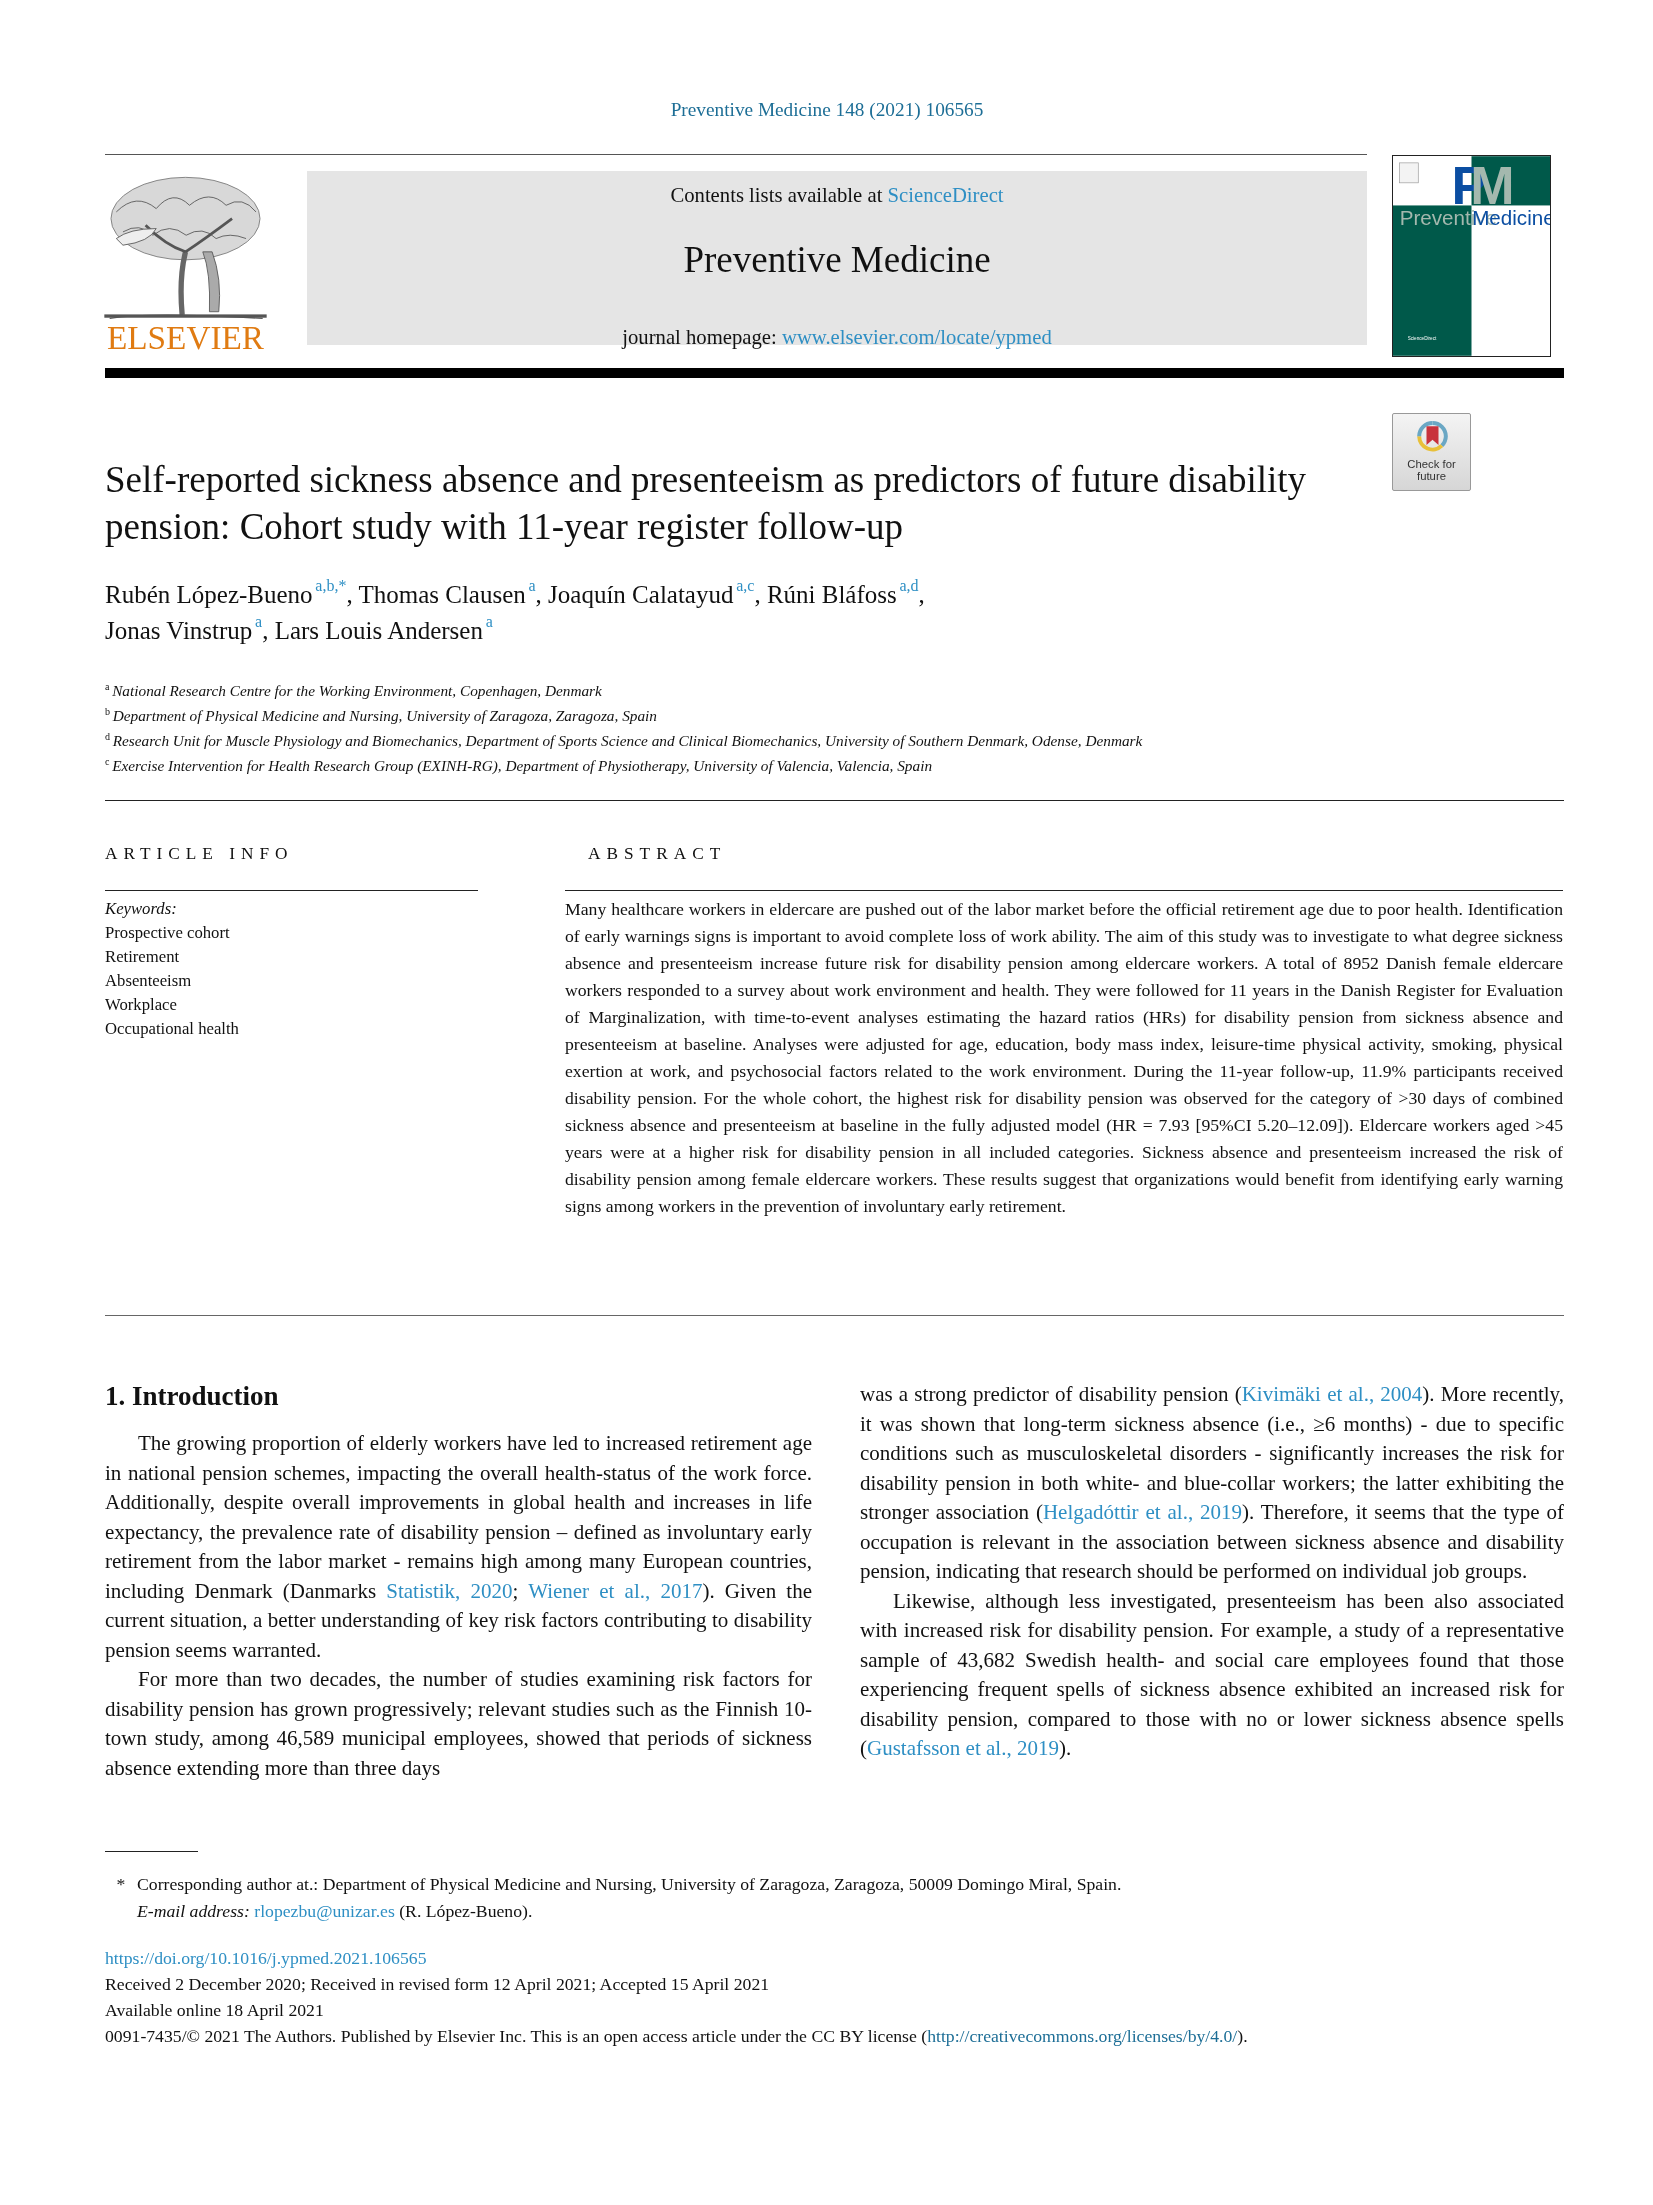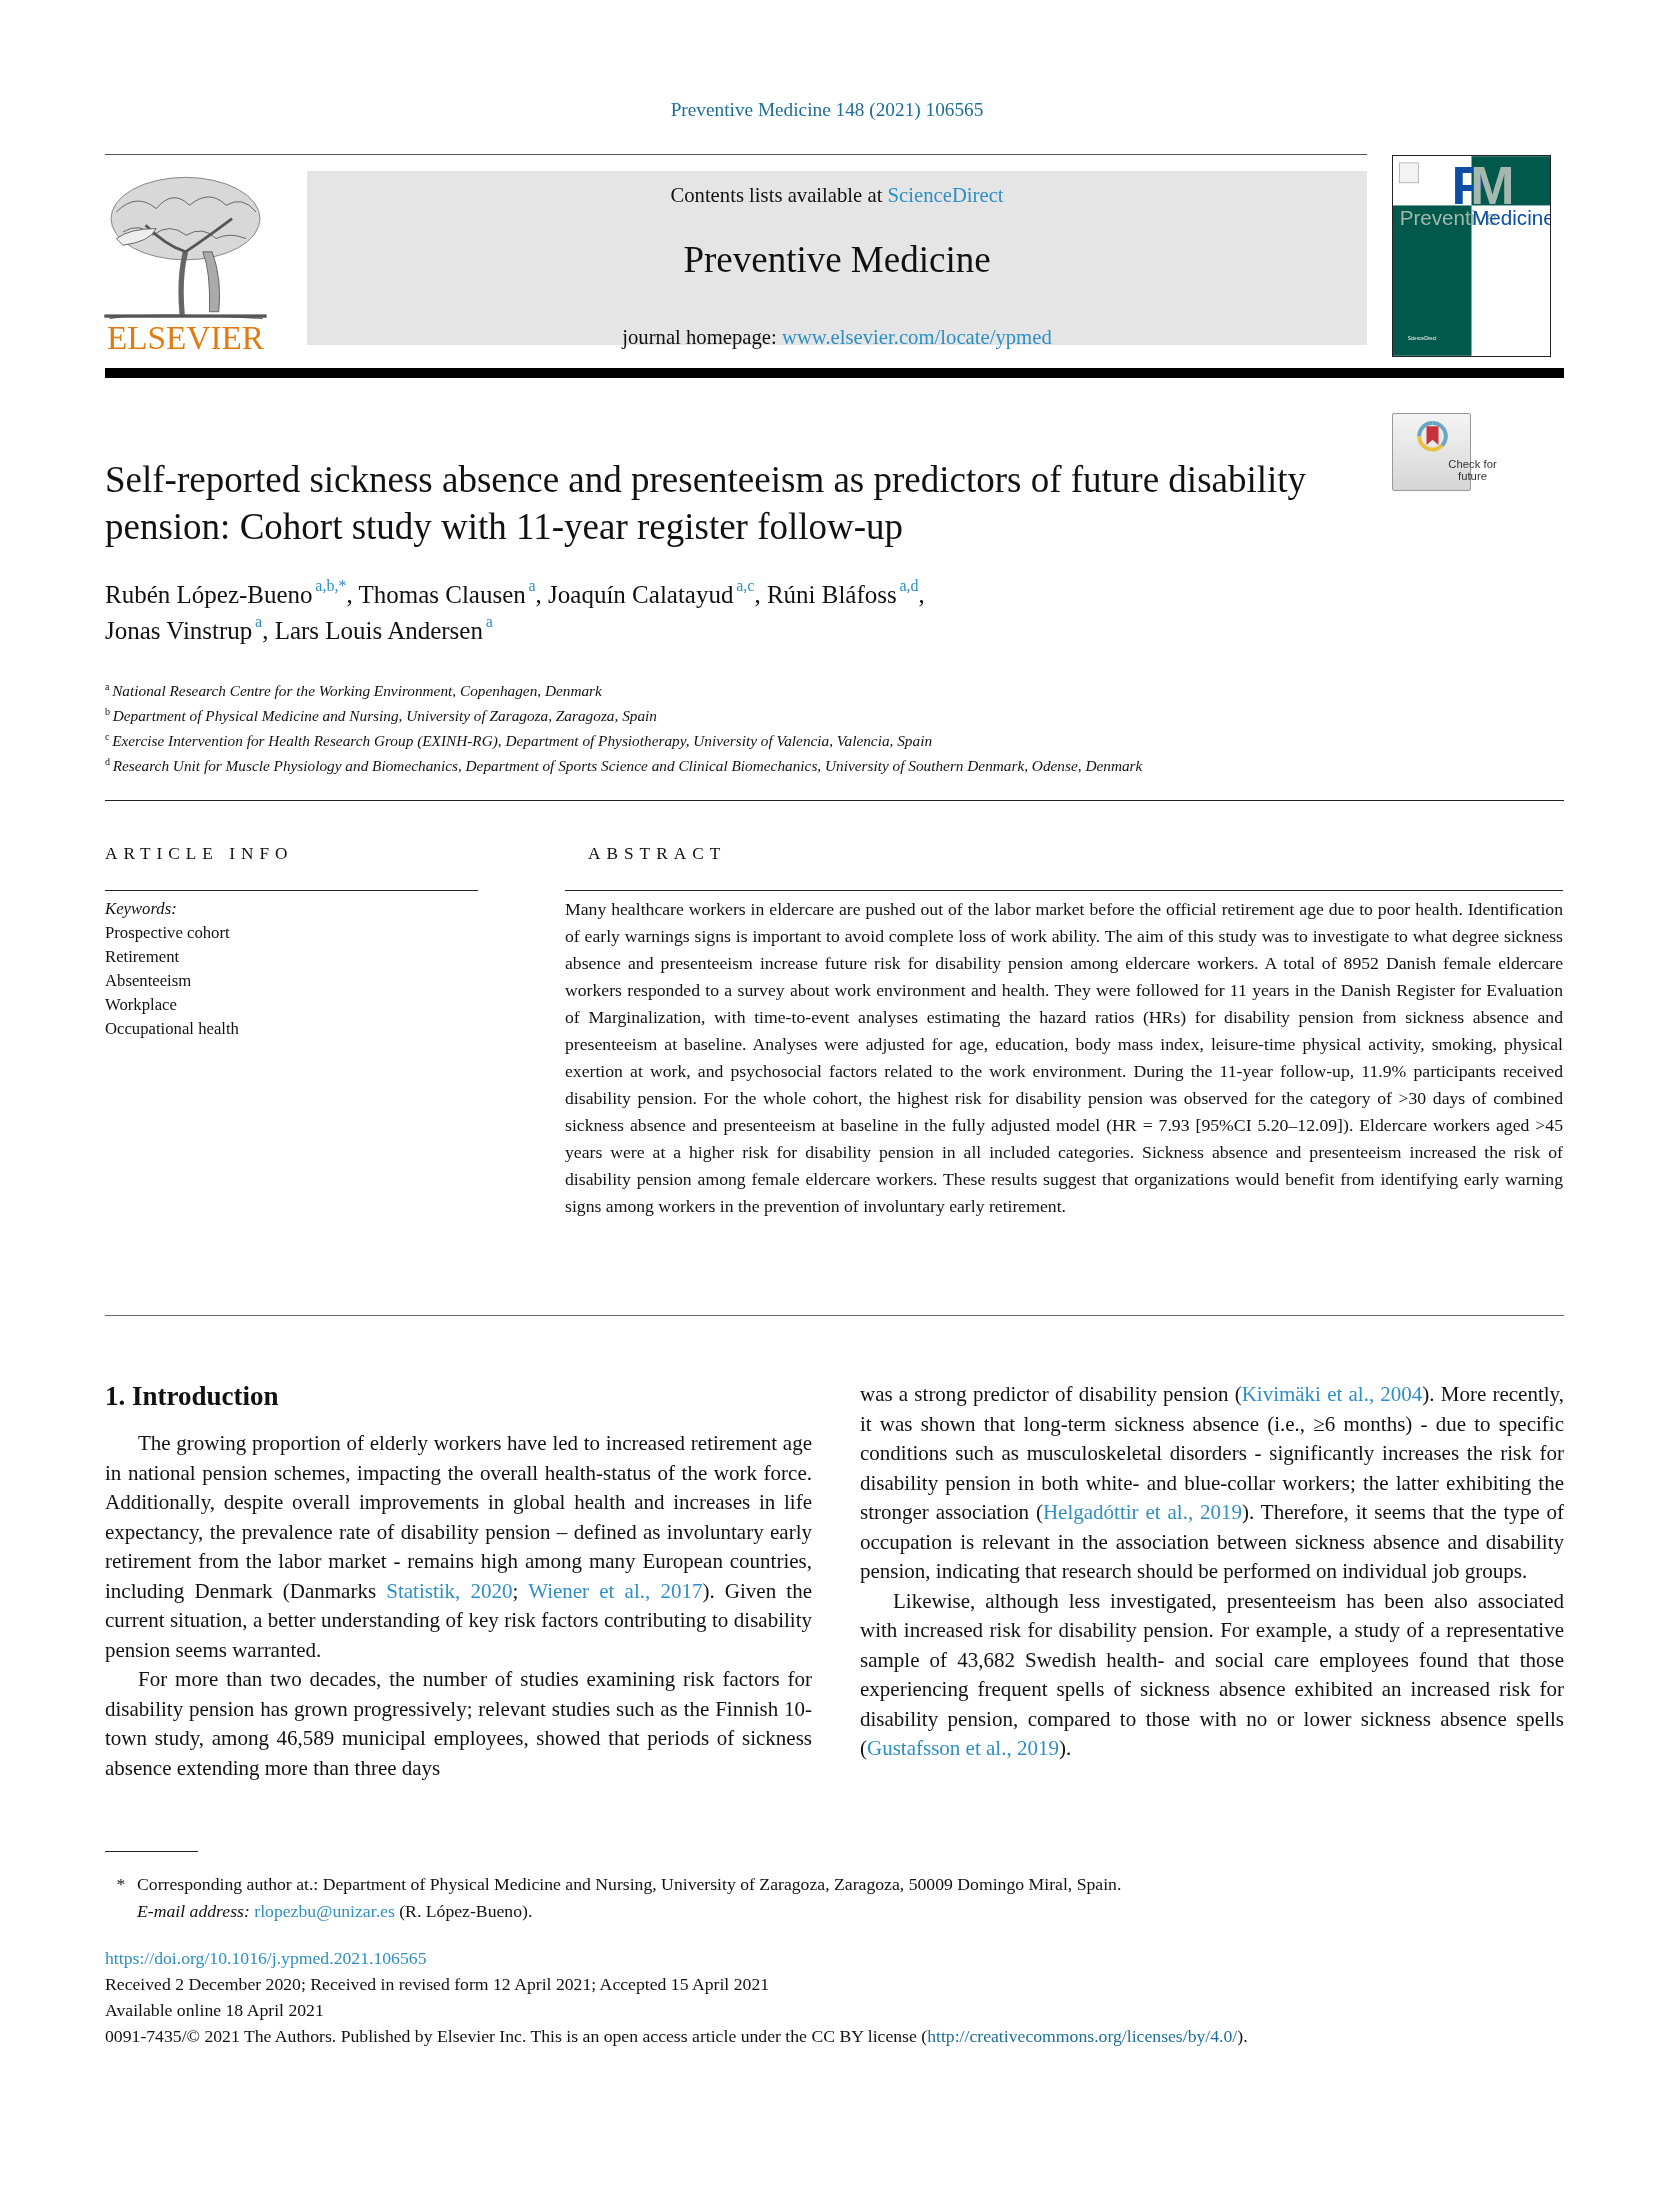--- a/index.html
+++ b/index.html
@@ -20,21 +20,21 @@
   #gray-band { left: 307px; top: 171px; width: 1060px; height: 174px; background: #e5e5e5; }
   #contents-line { left: 0; width: 100%; top: 13.3px; text-align: center; font-size: 20.7px; }
   #journal-name { left: 0; width: 100%; top: 67px; text-align: center; font-size: 37px; }
   #homepage-line { left: 0; width: 100%; top: 155px; text-align: center; font-size: 20.7px; }
   #journal-cover { left: 1392px; top: 155px; width: 157px; height: 200px; border: 0.7px solid #222; overflow: hidden; background: #fff; }
   #thick-bar { left: 105px; top: 368px; width: 1459px; height: 10px; background: #000; }
 
   
   #crossmark { left: 1392px; top: 413px; width: 79px; height: 78px; border: 1.3px solid #999; border-radius: 2px;
                background: linear-gradient(#f4f4f4, #d6d6d6); box-sizing: border-box; }
-  #crossmark-label { left: 0; width: 100%; top: 44px; text-align: center; font-family: "Liberation Sans", sans-serif; font-size: 11.3px; line-height: 12px; color: #333; padding-left: 41px; }
+  #crossmark-label { left: 0; width: 100%; top: 44px; text-align: center; font-family: "Liberation Sans", sans-serif; font-size: 11.3px; line-height: 12px; color: #333; }
   #article-title { left: 105px; top: 456px; width: 1254px; font-size: 37px; line-height: 47px; }
 
   
   #authors { left: 105px; top: 577px; width: 1267px; font-size: 25px; line-height: 36px; }
   sup.aff { color: #2e8fc4; font-size: 16px; vertical-align: 12px; line-height: 0; margin-left: 2.7px; }
 
   
   #affiliations { left: 105px; top: 678px; width: 1467px; font-size: 15.3px; line-height: 25px; font-style: italic; }
   #affiliations sup { font-style: normal; font-size: 10px; vertical-align: 6px; line-height: 0; margin-right: 2.7px; }
 
@@ -134,22 +134,22 @@
   <span>Thomas Clausen</span><sup class="aff">a</sup><span>, </span>
   <span>Joaquín Calatayud</span><sup class="aff">a,c</sup><span>, </span>
   <span>Rúni Bláfoss</span><sup class="aff">a,d</sup><span>,</span><br>
   <span>Jonas Vinstrup</span><sup class="aff">a</sup><span>, </span>
   <span>Lars Louis Andersen</span><sup class="aff">a</sup>
 </div>
 
 <div id="affiliations" class="abs">
   <div><sup>a</sup><span>National Research Centre for the Working Environment, Copenhagen, Denmark</span></div>
   <div><sup>b</sup><span>Department of Physical Medicine and Nursing, University of Zaragoza, Zaragoza, Spain</span></div>
+  <div><sup>d</sup><span>Research Unit for Muscle Physiology and Biomechanics, Department of Sports Science and Clinical Biomechanics, University of Southern Denmark, Odense, Denmark</span></div>
   <div><sup>c</sup><span>Exercise Intervention for Health Research Group (EXINH-RG), Department of Physiotherapy, University of Valencia, Valencia, Spain</span></div>
-  <div><sup>d</sup><span>Research Unit for Muscle Physiology and Biomechanics, Department of Sports Science and Clinical Biomechanics, University of Southern Denmark, Odense, Denmark</span></div>
 </div>
 
 <div id="rule-after-aff" class="abs rule"></div>
 
 <div id="article-info-head" class="abs section-cap">ARTICLE INFO</div>
 <div id="rule-info" class="abs rule"></div>
 <div id="keywords" class="abs">
   <div style="font-style:italic">Keywords:</div>
   <div>Prospective cohort</div>
   <div>Retirement</div>

